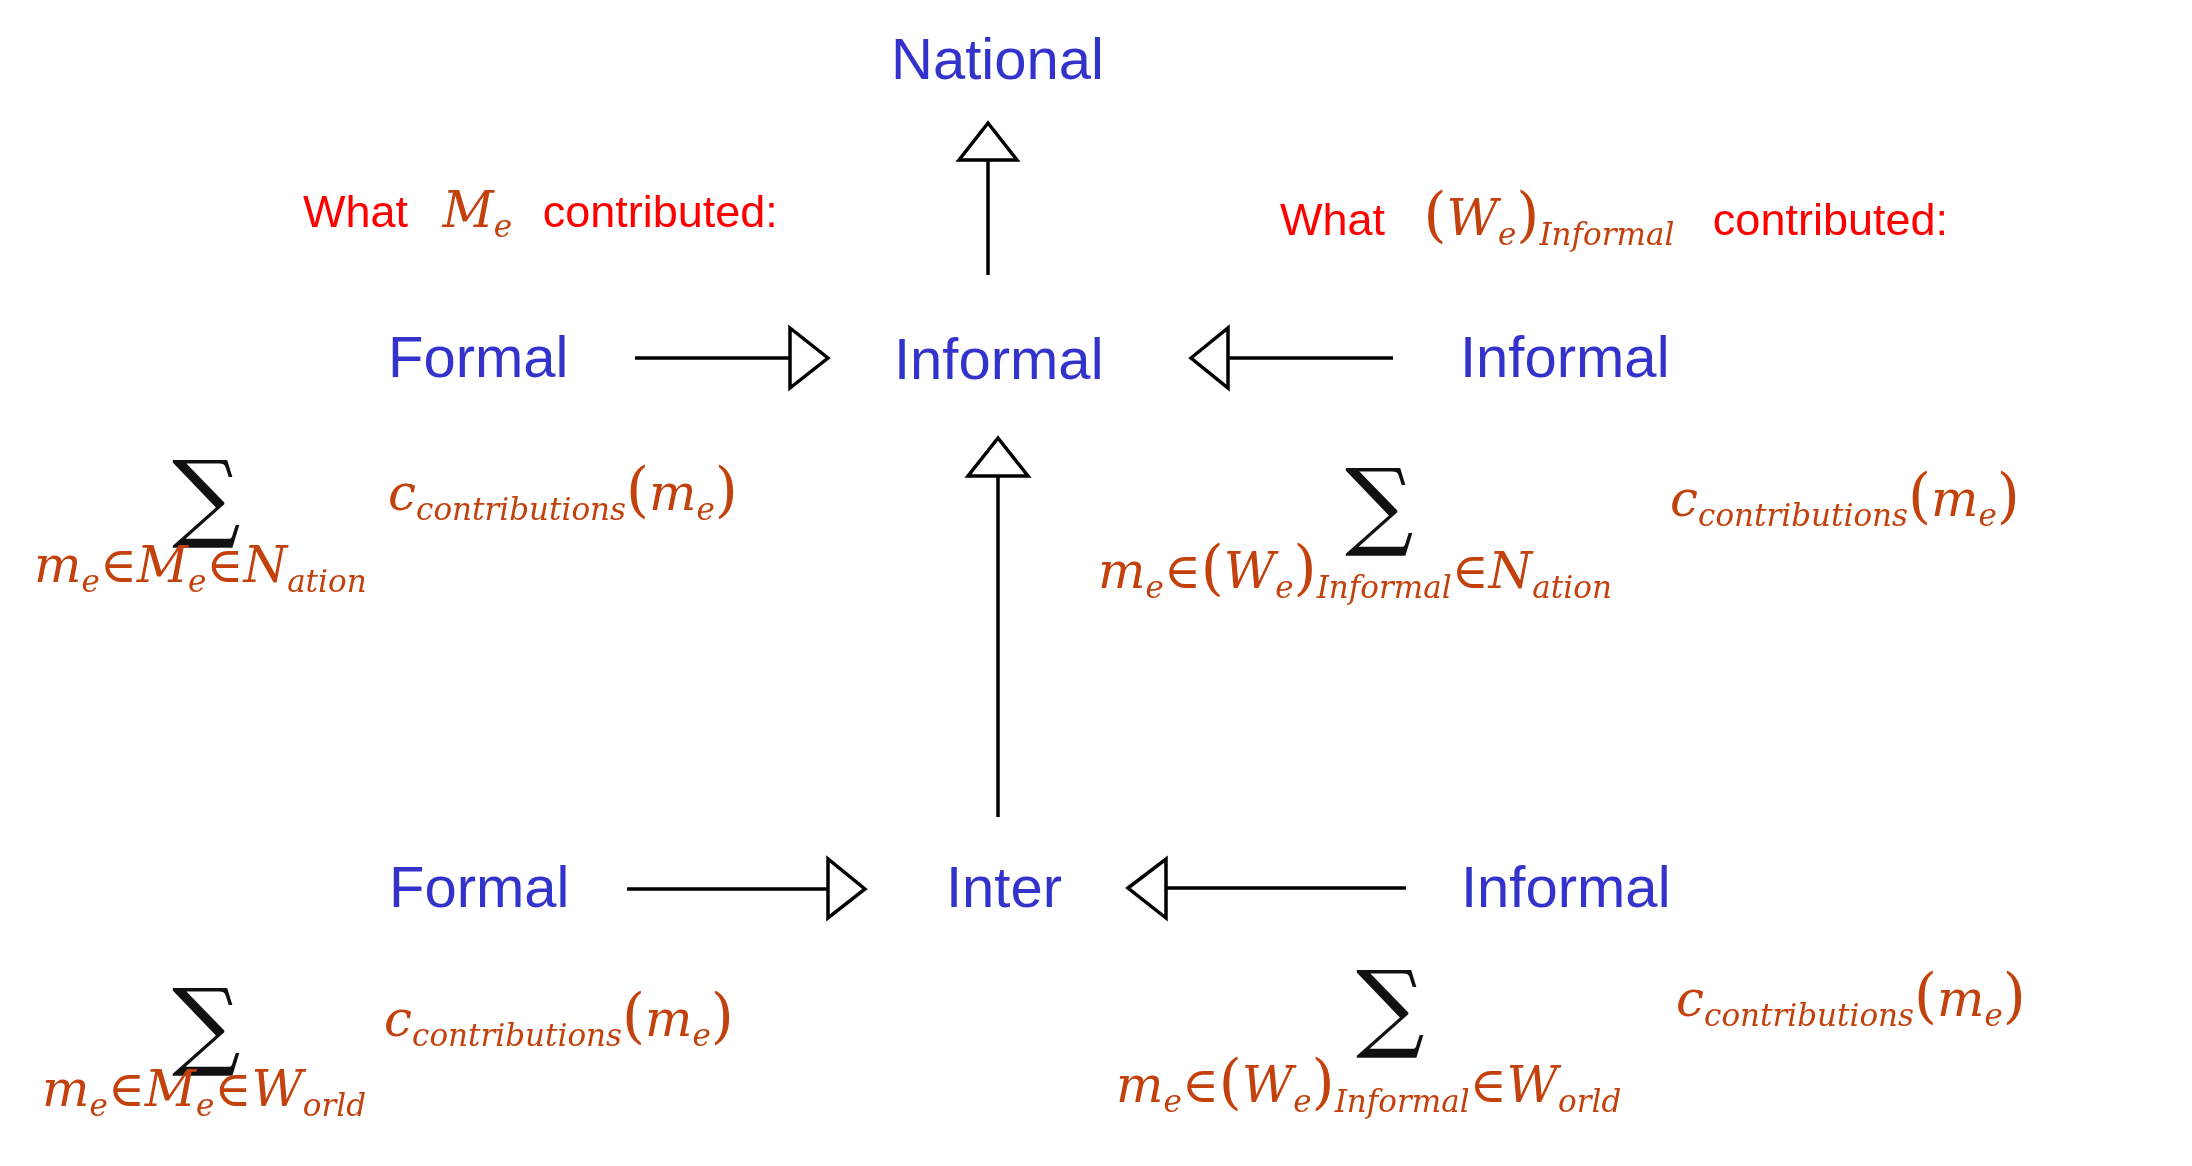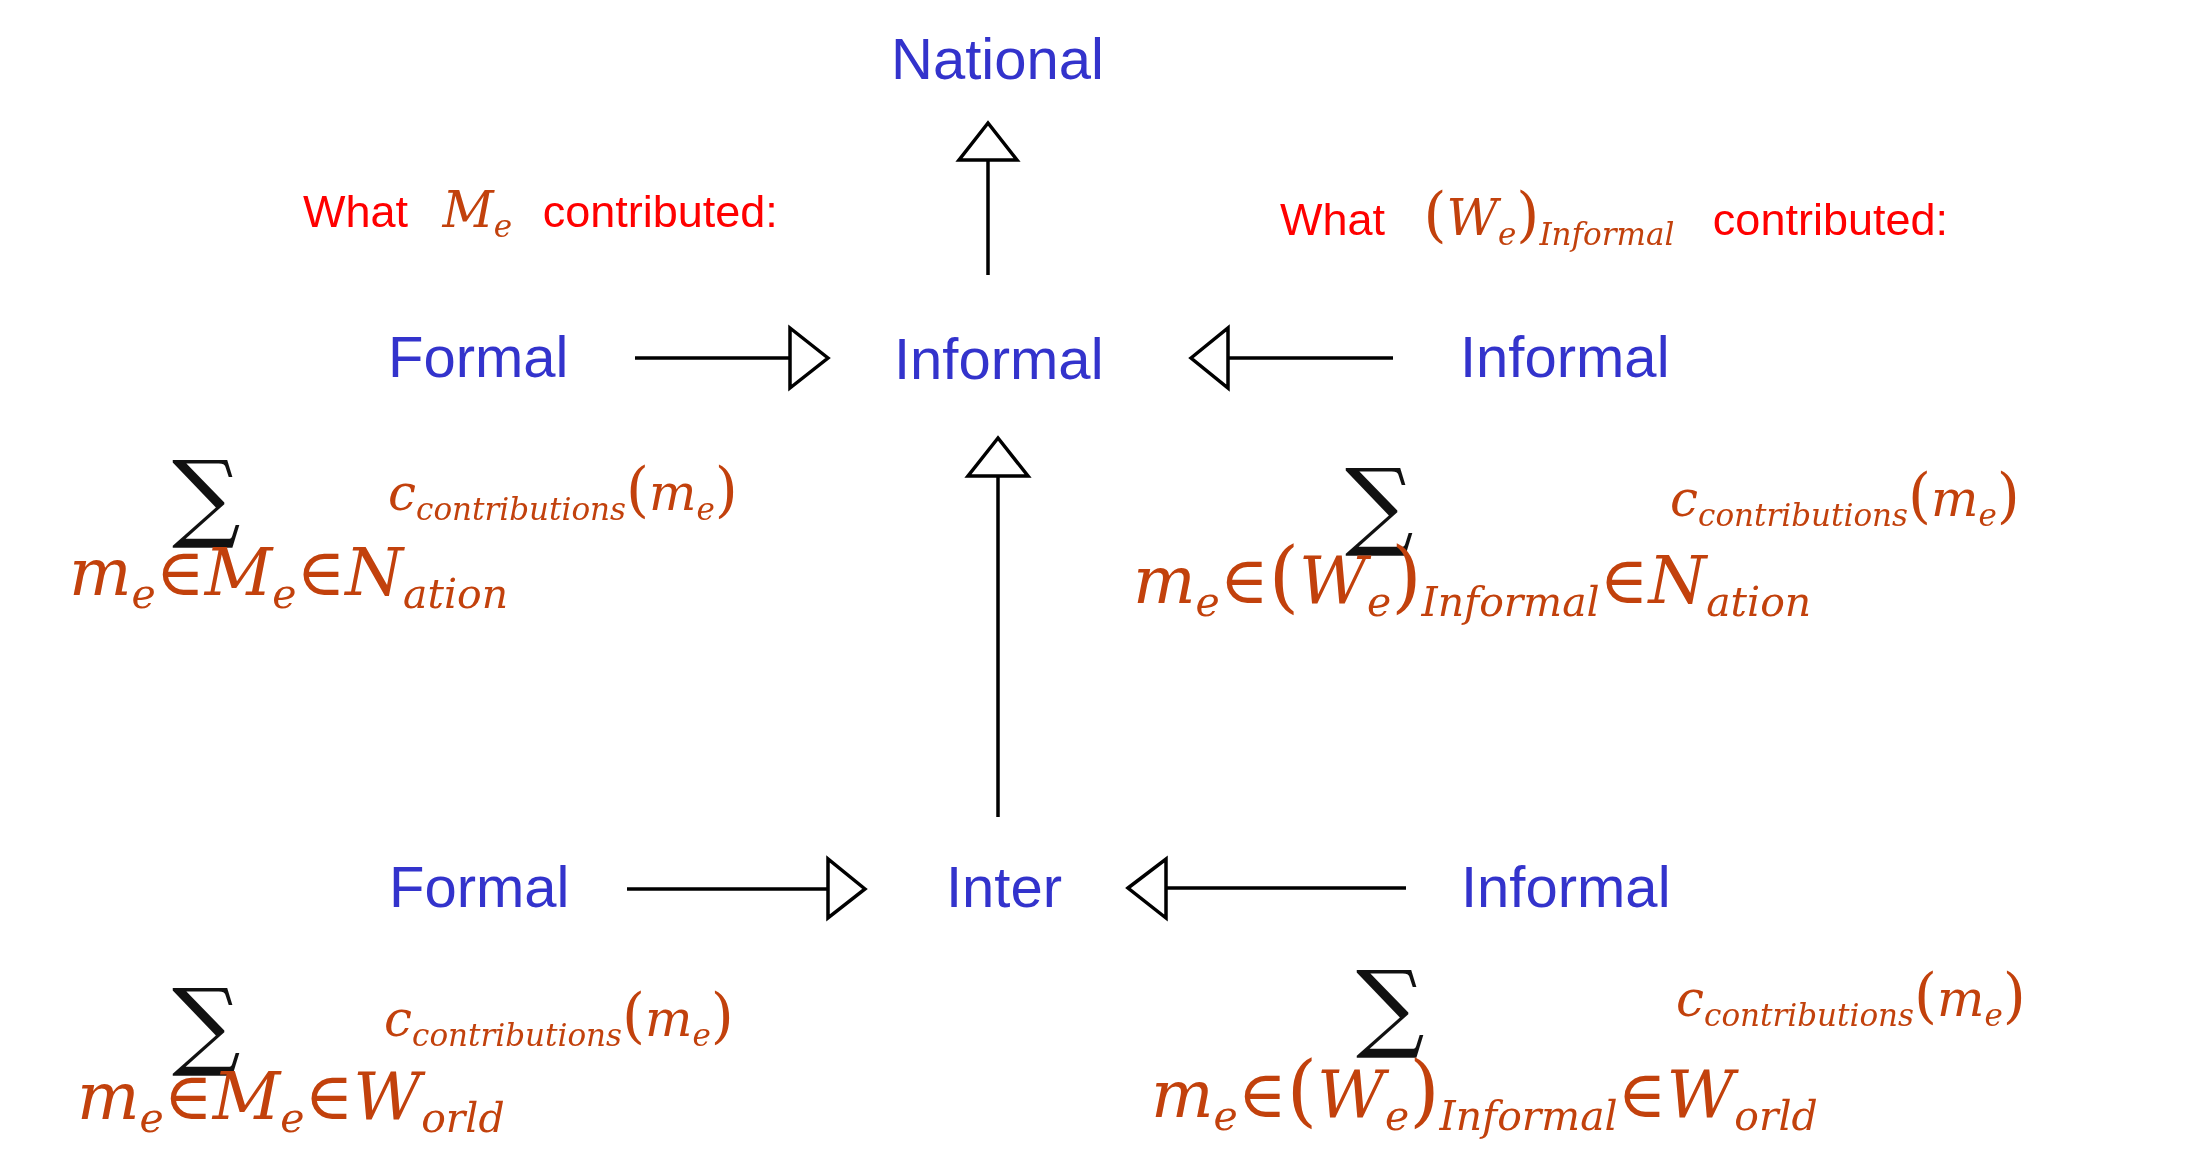--- a/index.html
+++ b/index.html
@@ -4,21 +4,21 @@
 <style>
   html, body { margin: 0; padding: 0; background: #ffffff; }
   body { width: 2192px; height: 1166px; position: relative; overflow: hidden; }
   .abs { position: absolute; white-space: nowrap; }
   .node { font-family: "Liberation Sans", sans-serif; font-size: 58px; line-height: 1; color: #3333cc; }
   .note { font-family: "Liberation Sans", sans-serif; font-size: 45px; line-height: 1; color: #ff0000; }
   .math { font-family: "DejaVu Serif", "Liberation Serif", serif; font-style: italic; color: #c2410c; line-height: 1; text-align: right; }
   .up { font-style: normal; }
   .sub { font-size: 0.62em; vertical-align: -0.32em; }
   .sigma { font-family: "DejaVu Serif", "Liberation Serif", serif; font-style: normal; font-size: 96px; line-height: 1; color: #111; }
-  .lim { font-size: 66px; margin-left: 35px; }
+  .lim { font-size: 50px; }
   .big { font-size: 50px; }
   .paren { font-style: normal; font-size: 1.18em; }
   svg.arrows { position: absolute; left: 0; top: 0; }
 </style>
 </head>
 <body>
 
 <svg class="arrows" width="2192" height="1166">
   <g stroke="#000" stroke-width="3.5" fill="#fff" stroke-linejoin="miter">
 

